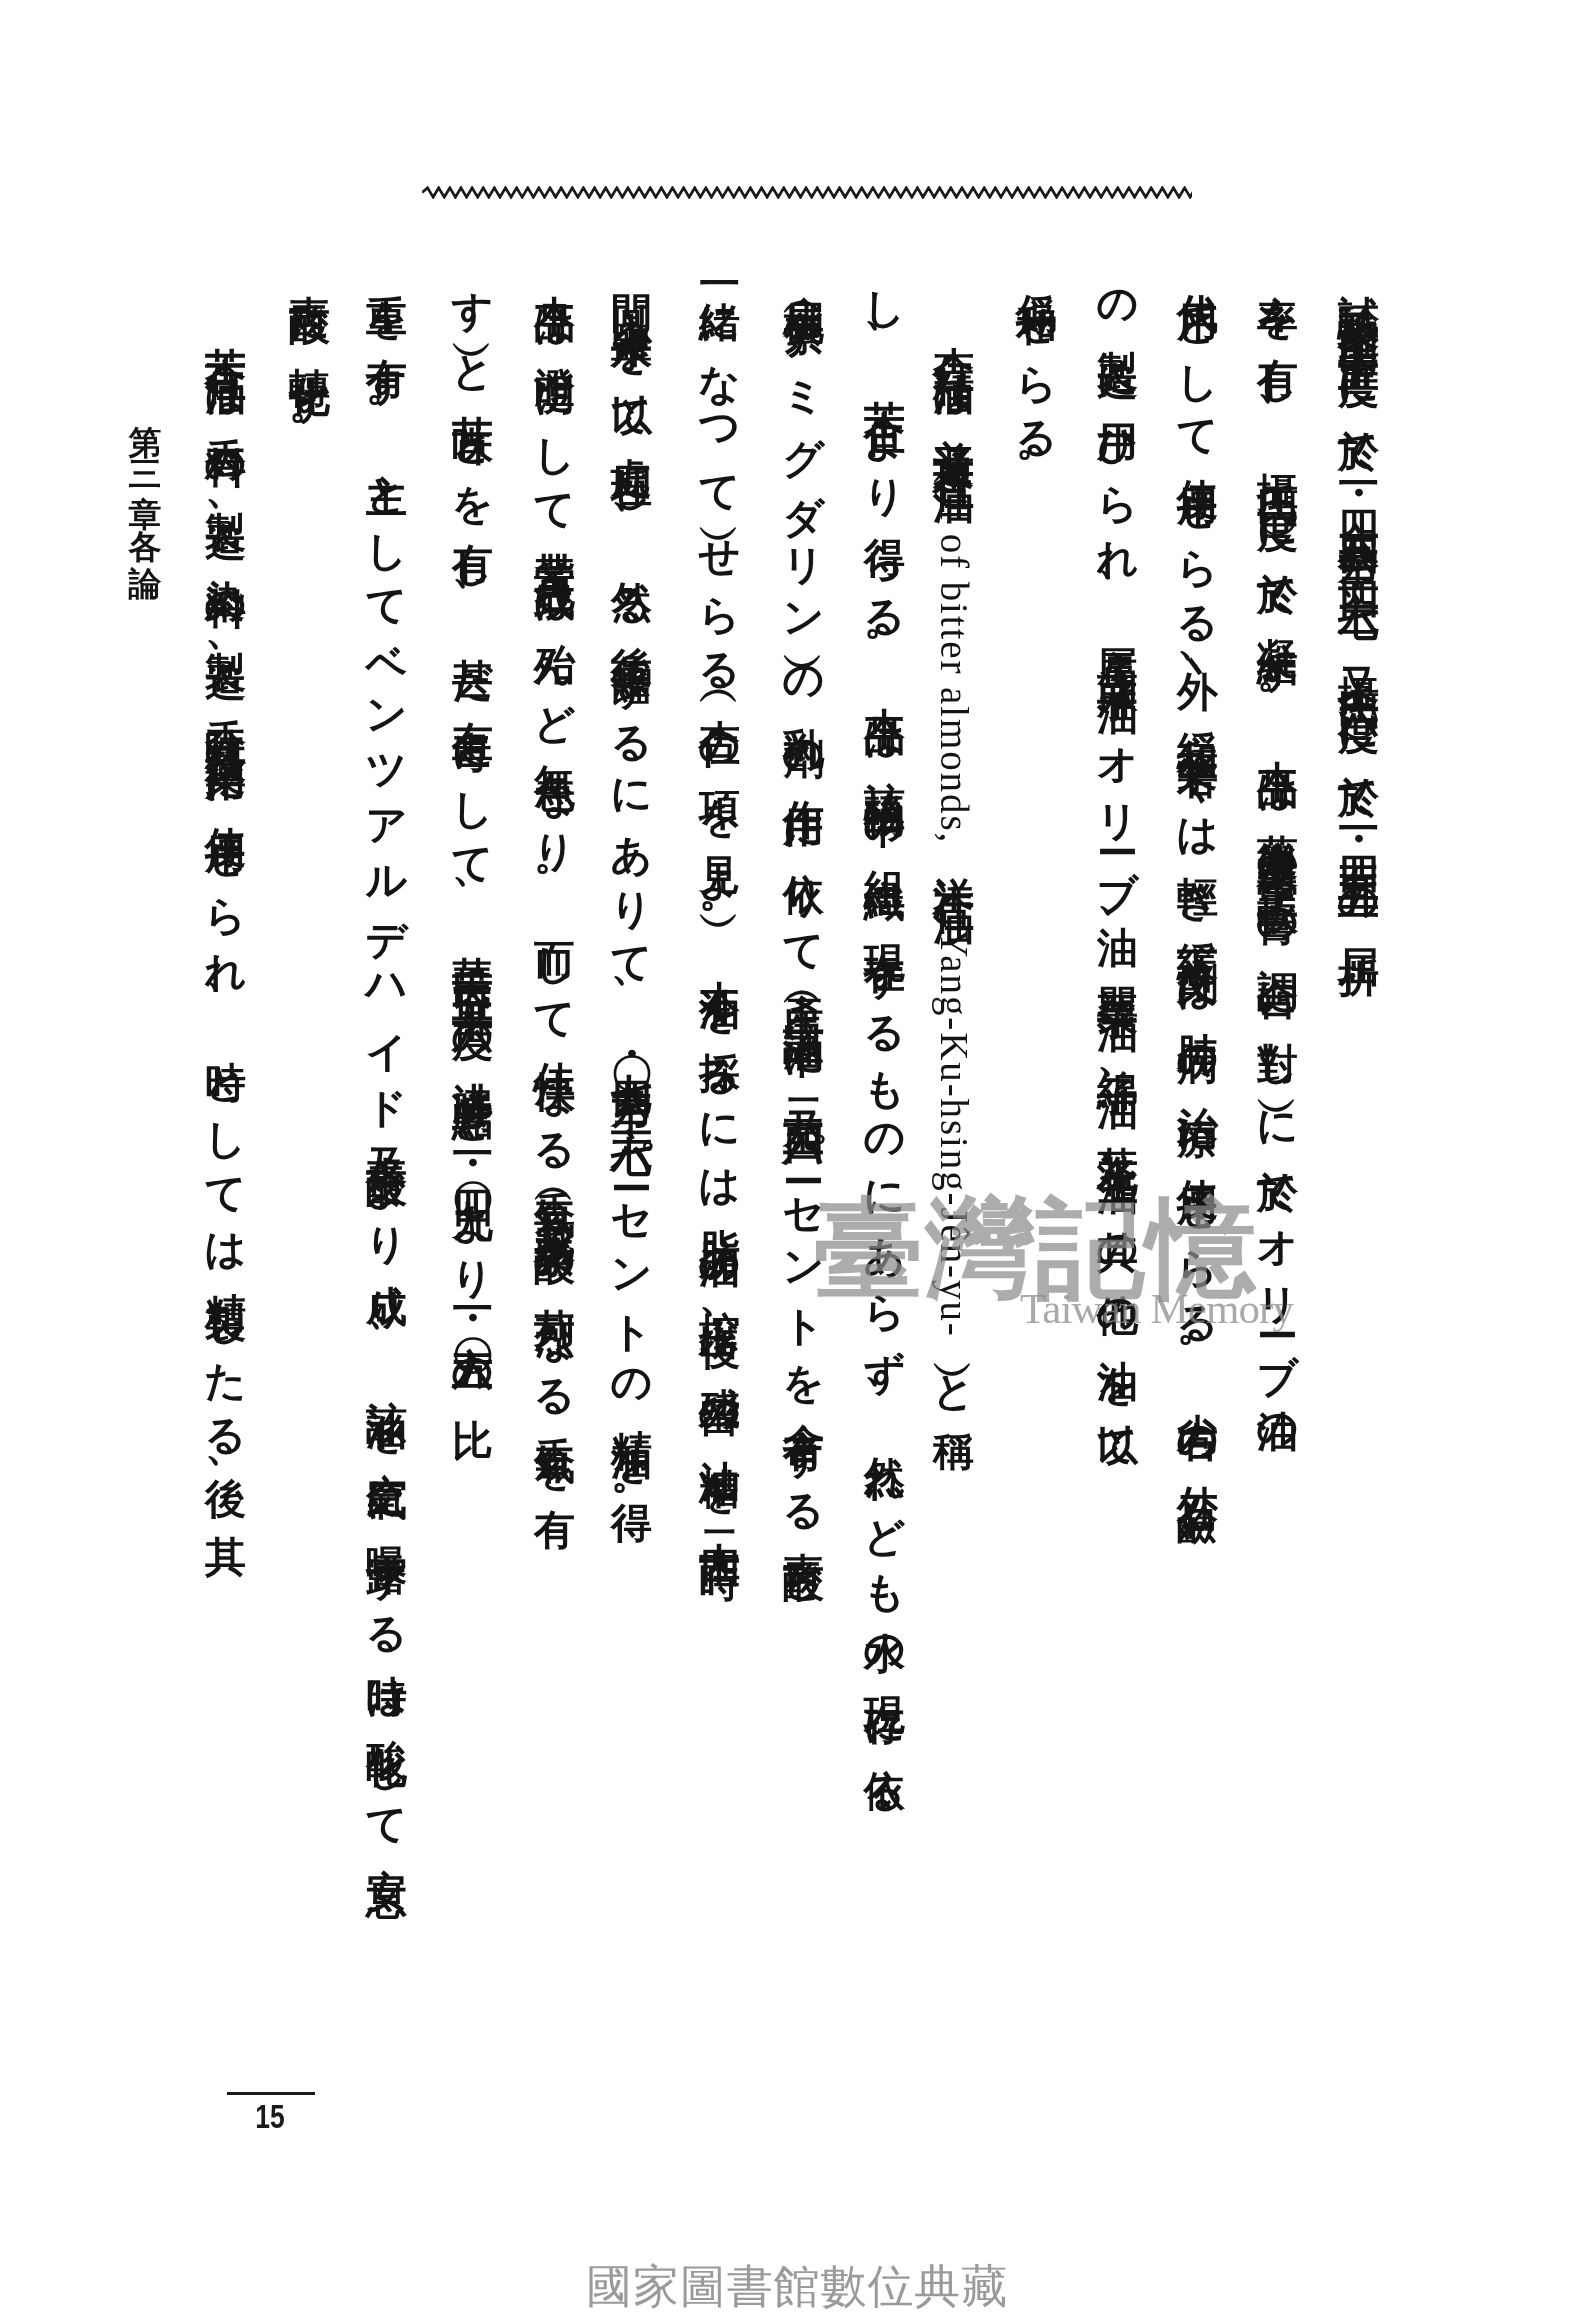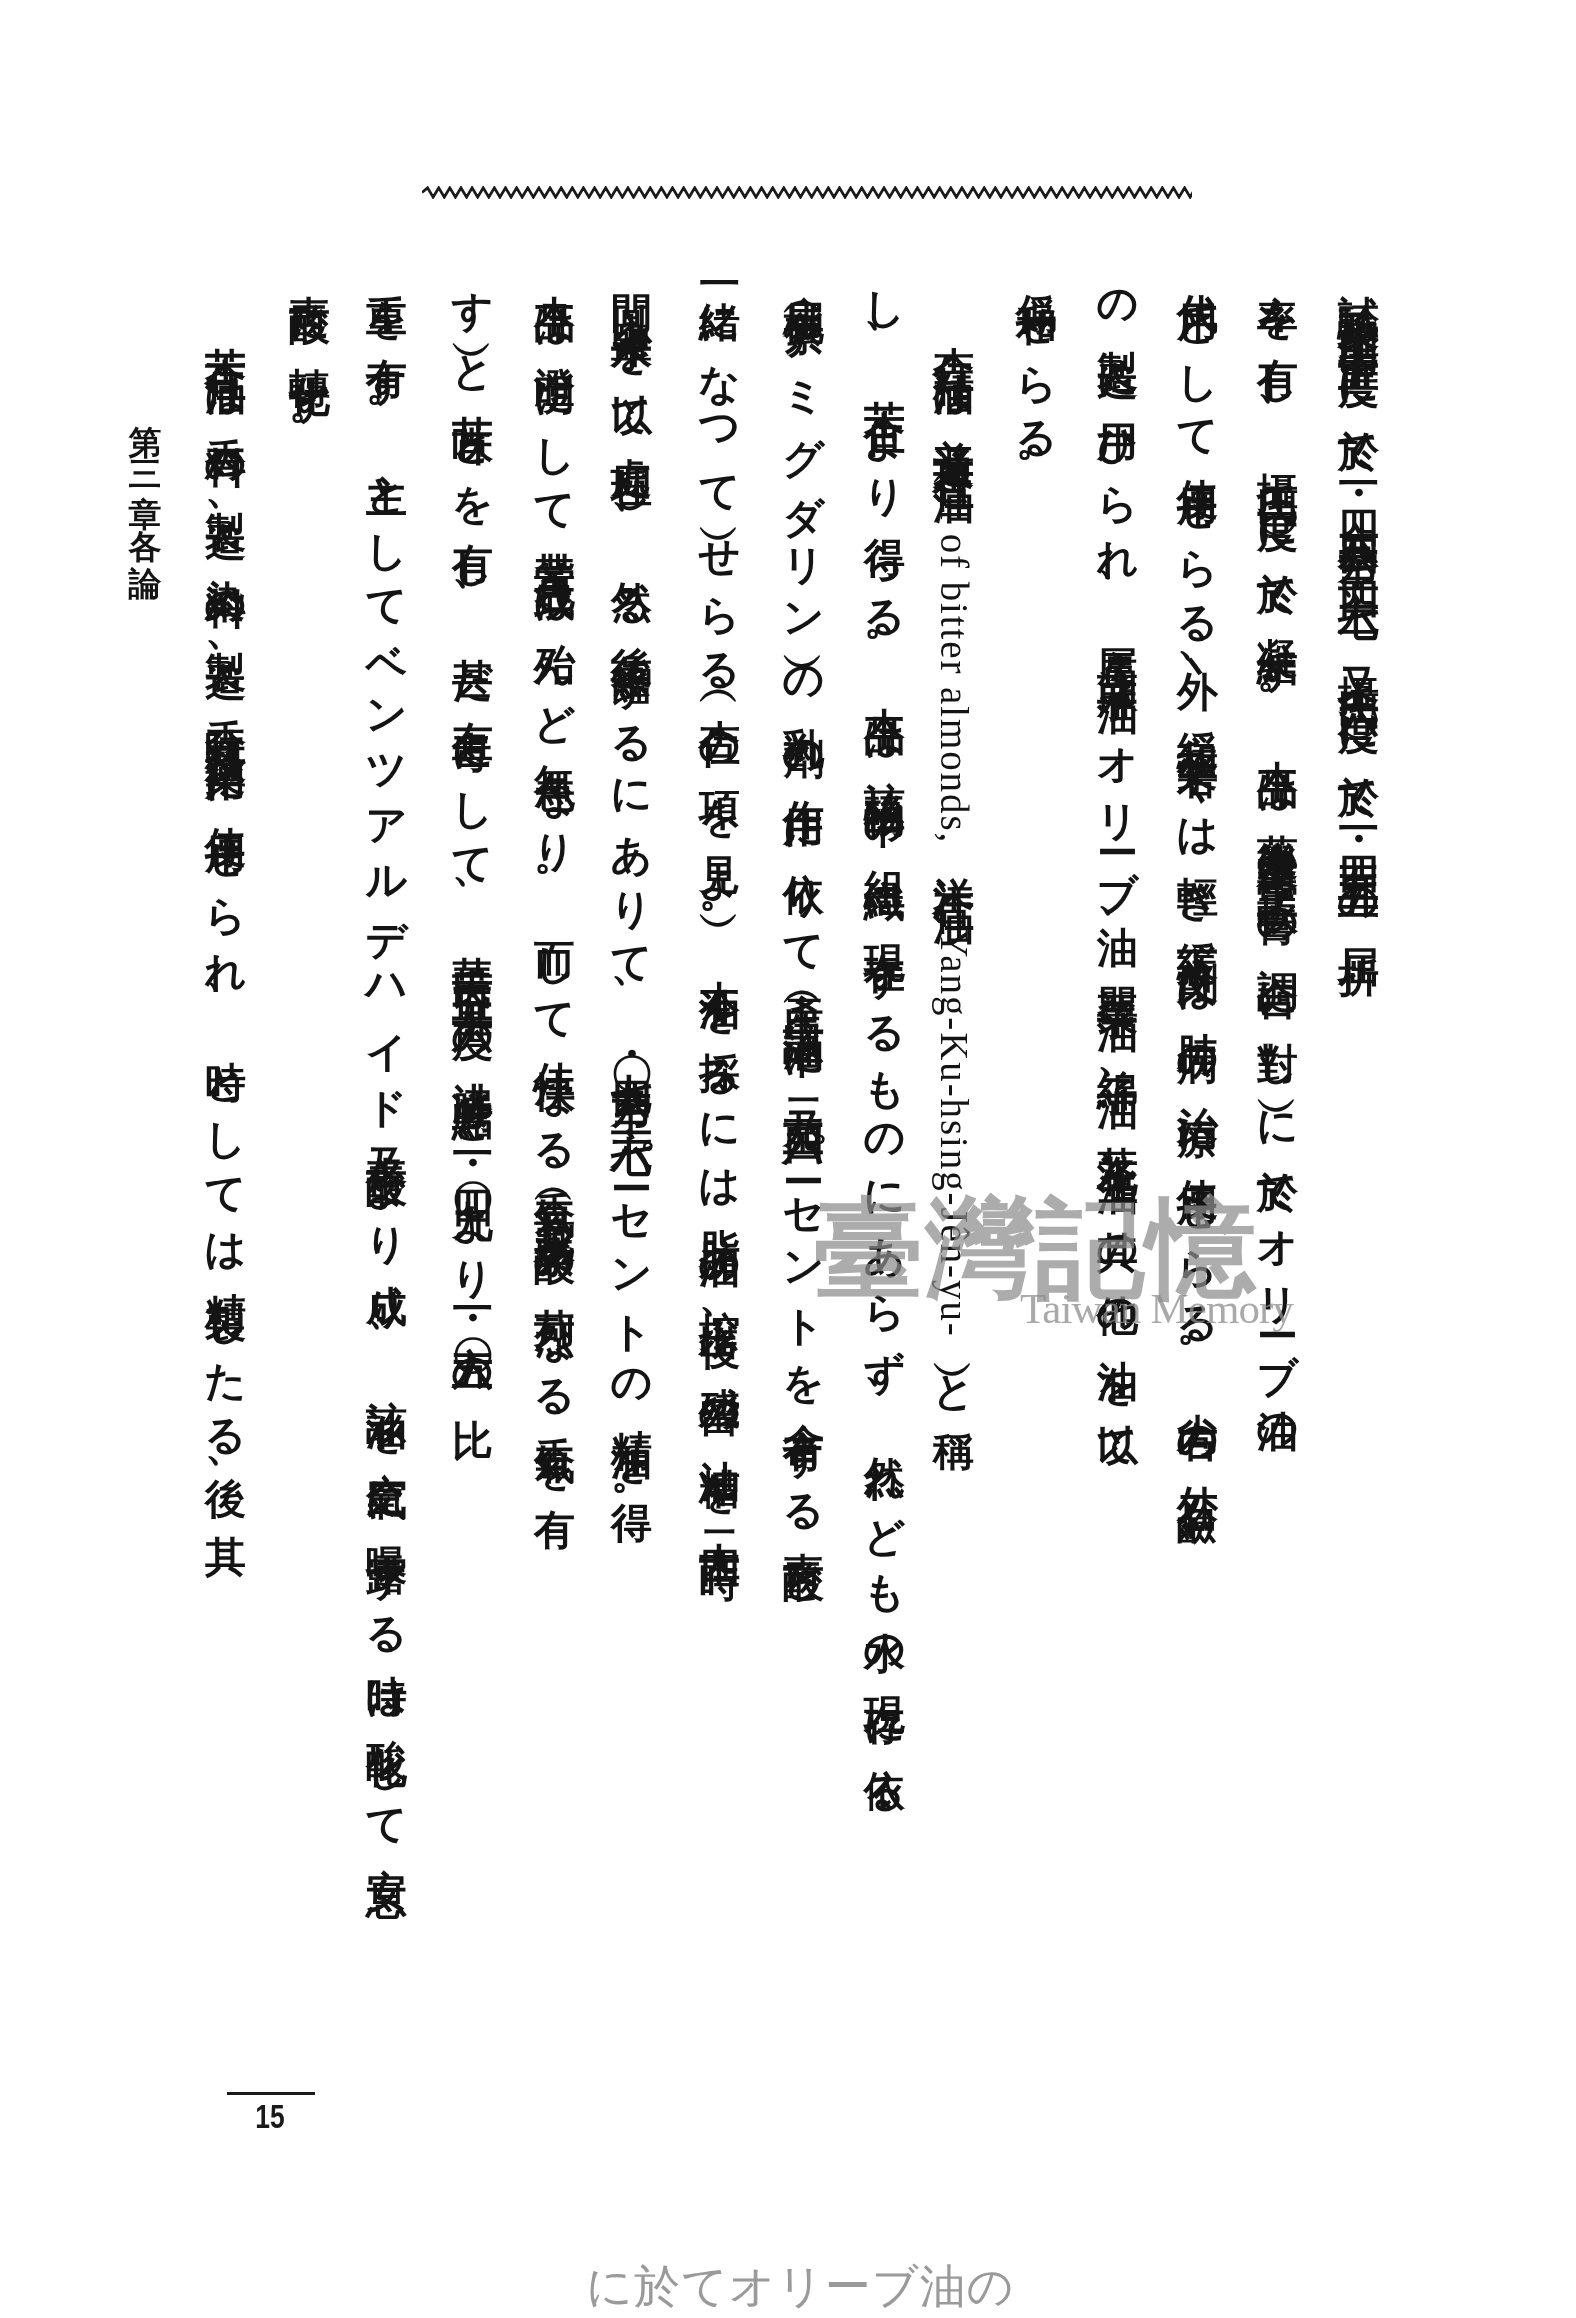--- a/index.html
+++ b/index.html
@@ -53,15 +53,15 @@
   <div class="col" style="left:284px;">靑酸に轉化す。</div>
   <div class="col indent" style="left:200px;">苦杏仁油は香料の製造、染料の製造、香味料及藥用に使用せられ、時としては精製したる後、其</div>
 
   <div class="running-head">第三章各論</div>
 
   <div class="page-rule"></div>
   <div class="page-number">15</div>
 
   <div class="wm-center">臺灣記憶</div>
   <div class="wm-center-sub">Taiwan Memory</div>
-  <div class="wm-bottom">に於てオリーブ油の</div>
+  <div class="wm-bottom">國家圖書館數位典藏</div>
 </div>
 
 
 </body></html>

